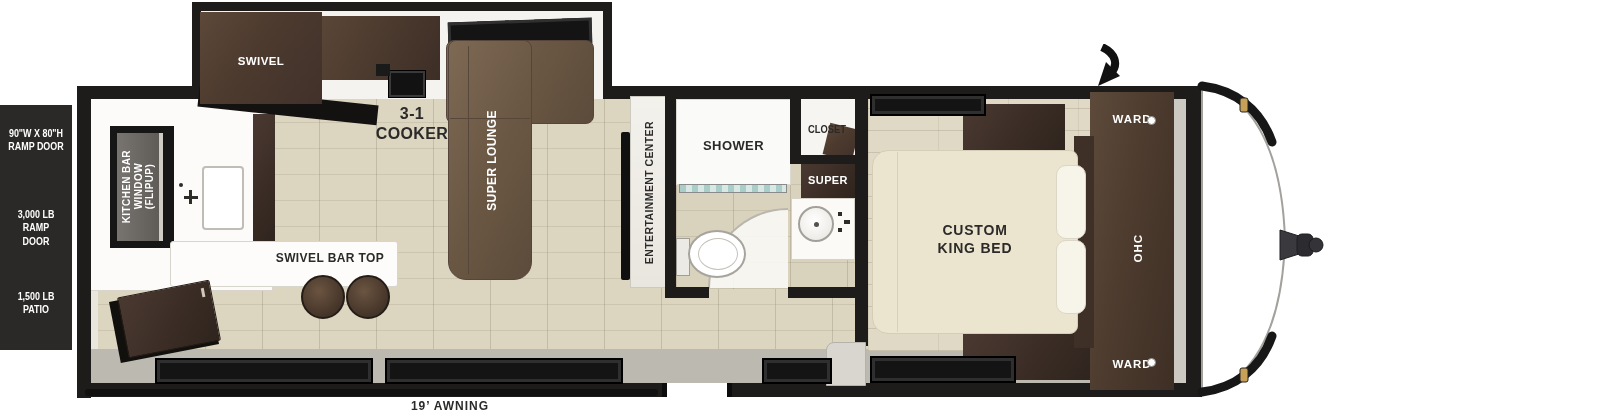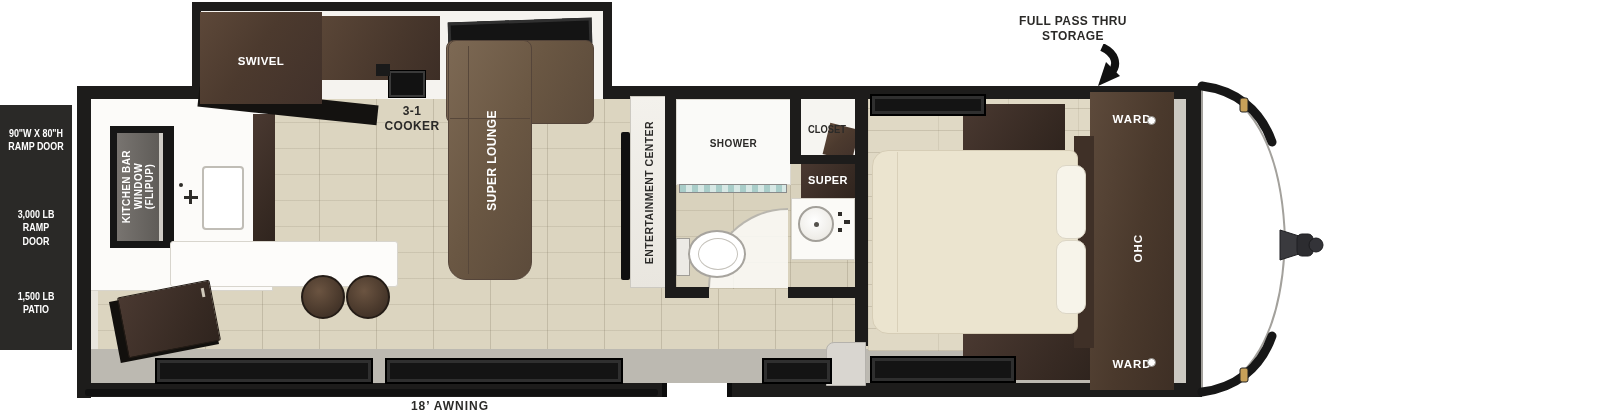--- a/index.html
+++ b/index.html
@@ -47,20 +47,21 @@
 WINDOW
 (FLIPUP)</span>
   </div>
 
   <div class="abs" style="left:202px;top:166px;width:42px;height:64px;background:#ffffff;border:2px solid #c0bdb6;border-radius:4px;"></div>
   <div class="abs" style="left:184px;top:196px;width:14px;height:3px;background:#2e2c29;"></div>
   <div class="abs" style="left:189px;top:190px;width:3px;height:14px;background:#2e2c29;"></div>
   <div class="abs" style="left:179px;top:183px;width:4px;height:4px;background:#2e2c29;border-radius:50%;"></div>
 
   <div class="abs" style="left:170px;top:241px;width:228px;height:46px;background:#fdfcfa;border:1px solid #d8d5cd;border-radius:3px;"></div>
+  <div class="abs lbl" style="left:240px;top:251px;width:180px;font-size:12px;">SWIVEL BAR TOP</div>
   <div class="abs" style="left:301px;top:275px;width:44px;height:44px;border-radius:50%;background:radial-gradient(circle at 40% 35%,#6b5441,#4a392c 60%,#342821);border:2px solid #241c16;"></div>
   <div class="abs" style="left:346px;top:275px;width:44px;height:44px;border-radius:50%;background:radial-gradient(circle at 40% 35%,#6b5441,#4a392c 60%,#342821);border:2px solid #241c16;"></div>
 
   <div class="abs" style="left:114px;top:292px;width:100px;height:62px;background:#12100d;transform:rotate(-11deg);"></div>
   <div class="abs wood-dark" style="left:122px;top:288px;width:94px;height:62px;transform:rotate(-11deg);border-radius:2px;border:1px solid #241c16;">
     <div style="position:absolute;right:6px;top:6px;width:3px;height:9px;background:#cfc8ba;"></div>
   </div>
 
   <div class="abs wall" style="left:77px;top:86px;width:14px;height:312px;"></div>
   <div class="abs wall" style="left:77px;top:86px;width:122px;height:13px;"></div>
@@ -68,21 +69,21 @@
   <div class="abs wall" style="left:77px;top:383px;width:1111px;height:14px;"></div>
   <div class="abs wall" style="left:1184px;top:86px;width:18px;height:311px;"></div>
 
   <div class="abs" style="left:192px;top:2px;width:420px;height:97px;background:#f5f3ef;border:9px solid #1d1c1b;border-bottom:none;"></div>
   <div class="abs" style="left:198px;top:96px;width:180px;height:20px;background:#141210;transform:rotate(6deg);"></div>
   <div class="abs wood" style="left:200px;top:12px;width:122px;height:92px;"></div>
   <div class="abs lbl white" style="left:211px;top:54px;width:100px;font-size:11.5px;">SWIVEL</div>
   <div class="abs wood" style="left:322px;top:16px;width:118px;height:64px;background:linear-gradient(115deg,#5a4637,#48372c 60%,#3d2e26);"></div>
   <div class="abs" style="left:388px;top:70px;width:38px;height:28px;background:#121212;border:1px solid #000;box-shadow:inset 0 0 0 2px #3a3a3a;"></div>
   <div class="abs" style="left:376px;top:64px;width:14px;height:12px;background:#1a1a1a;"></div>
-  <div class="abs lbl" style="left:372px;top:104px;width:80px;font-size:12px;">3-1
+  <div class="abs lbl" style="left:372px;top:104px;width:80px;font-size:16px;">3-1
 COOKER</div>
   <div class="abs" style="left:448px;top:20px;width:144px;height:26px;background:#141414;box-shadow:inset 0 0 0 3px #303030;transform:rotate(-2deg);"></div>
 
   <div class="abs sofa" style="left:446px;top:40px;width:148px;height:84px;border-radius:8px;border:1px solid #55453a;"></div>
   <div class="abs sofa" style="left:448px;top:40px;width:84px;height:240px;border-radius:8px 8px 18px 18px;border:1px solid #55453a;"></div>
   <div class="abs" style="left:468px;top:46px;width:1px;height:228px;background:#57473a;"></div>
   <div class="abs" style="left:450px;top:118px;width:80px;height:1px;background:#57473a;"></div>
   <div class="abs flex" style="left:478px;top:100px;width:30px;height:120px;">
     <span class="lbl white vtext" style="position:static;font-size:12px;">SUPER LOUNGE</span>
   </div>
@@ -92,21 +93,21 @@
   <div class="abs flex" style="left:633px;top:104px;width:32px;height:178px;">
     <span class="lbl vtext" style="position:static;font-size:10.5px;">ENTERTAINMENT CENTER</span>
   </div>
 
   <div class="abs floor" style="left:676px;top:99px;width:180px;height:190px;background-color:#d9d2bd;"></div>
 
   <div class="abs" style="left:708px;top:208px;width:80px;height:80px;background:rgba(252,251,248,.85);border-top:2px solid #b9b6ae;border-left:2px solid #b9b6ae;border-top-left-radius:100%;"></div>
 
   <div class="abs" style="left:676px;top:99px;width:115px;height:86px;background:#fafaf8;border:1px solid #dcd9d2;"></div>
   <div class="abs" style="left:679px;top:184px;width:108px;height:9px;background:repeating-linear-gradient(90deg,#a9cdc9 0 6px,#d7e8e5 6px 12px);border:1px solid #8a8a8a;"></div>
-  <div class="abs lbl" style="left:676px;top:138px;width:115px;font-size:10px;">SHOWER</div>
+  <div class="abs lbl" style="left:676px;top:138px;width:115px;font-size:13px;">SHOWER</div>
 
   <div class="abs" style="left:676px;top:238px;width:14px;height:38px;background:#eceae5;border:1px solid #a09d97;"></div>
   <div class="abs" style="left:688px;top:230px;width:58px;height:48px;background:#ffffff;border:2px solid #a7a49e;border-radius:50%;"></div>
   <div class="abs" style="left:698px;top:238px;width:40px;height:32px;border:1px solid #c5c2bb;border-radius:50%;"></div>
 
   <div class="abs" style="left:801px;top:99px;width:54px;height:56px;background:#f6f5f1;"></div>
   <div class="abs wood" style="left:826px;top:126px;width:30px;height:32px;transform:rotate(14deg);"></div>
   <div class="abs lbl cond" style="left:793px;top:122px;width:68px;font-size:11px;">CLOSET</div>
 
   <div class="abs wood-dark" style="left:801px;top:164px;width:54px;height:34px;"></div>
@@ -131,50 +132,50 @@
   <div class="abs wood-dark" style="left:963px;top:104px;width:102px;height:46px;"></div>
   <div class="abs wood-dark" style="left:963px;top:332px;width:128px;height:48px;"></div>
   <div class="abs wood-bank" style="left:1090px;top:92px;width:84px;height:298px;"></div>
   <div class="abs" style="left:1174px;top:99px;width:12px;height:284px;background:#ccc9c2;"></div>
   <div class="abs" style="left:1074px;top:136px;width:20px;height:212px;background:#3f3027;"></div>
 
   <div class="abs" style="left:872px;top:150px;width:206px;height:184px;background:#ebe4cf;border:1px solid #d6cdb6;border-radius:16px 8px 8px 16px;"></div>
   <div class="abs" style="left:897px;top:152px;width:1px;height:180px;background:#d9d0b9;"></div>
   <div class="abs" style="left:1056px;top:165px;width:30px;height:74px;background:#f7f4ea;border:1px solid #dcd6c6;border-radius:10px;"></div>
   <div class="abs" style="left:1056px;top:240px;width:30px;height:74px;background:#f7f4ea;border:1px solid #dcd6c6;border-radius:10px;"></div>
+  <div class="abs lbl" style="left:880px;top:222px;width:190px;font-size:14px;letter-spacing:.8px;">CUSTOM
+KING BED</div>
 
   <div class="abs lbl white" style="left:1090px;top:112px;width:84px;font-size:11.5px;letter-spacing:1px;">WARD</div>
   <div class="abs flex" style="left:1126px;top:218px;width:26px;height:60px;">
     <span class="lbl white vtext" style="position:static;font-size:11.5px;letter-spacing:1px;">OHC</span>
   </div>
   <div class="abs lbl white" style="left:1090px;top:357px;width:84px;font-size:11.5px;letter-spacing:1px;">WARD</div>
   <div class="abs dot" style="left:1147px;top:116px;width:9px;height:9px;"></div>
   <div class="abs dot" style="left:1147px;top:358px;width:9px;height:9px;"></div>
 
   <div class="abs winslab" style="left:155px;top:358px;width:218px;height:26px;"></div>
   <div class="abs winslab" style="left:385px;top:358px;width:238px;height:26px;"></div>
   <div class="abs winslab" style="left:762px;top:358px;width:70px;height:26px;"></div>
   <div class="abs winslab" style="left:870px;top:94px;width:116px;height:22px;"></div>
   <div class="abs winslab" style="left:870px;top:356px;width:146px;height:27px;"></div>
 
   <div class="abs" style="left:662px;top:383px;width:70px;height:14px;background:#ffffff;border-left:5px solid #0c0c0c;border-right:5px solid #0c0c0c;"></div>
 
   <div class="abs" style="left:85px;top:389px;width:573px;height:7px;background:#111;border-radius:3px;"></div>
-  <div class="abs lbl" style="left:375px;top:399px;width:150px;font-size:12px;letter-spacing:1px;">18’ AWNING</div>
+  <div class="abs lbl" style="left:375px;top:399px;width:150px;font-size:12px;letter-spacing:1px;">19’ AWNING</div>
 
   <div class="abs" style="left:0;top:105px;width:72px;height:245px;background:#2a2927;"></div>
   <div class="abs lbl white cond" style="left:0;top:127px;width:72px;font-size:10.5px;">90"W X 80"H
 RAMP DOOR</div>
   <div class="abs lbl white cond" style="left:0;top:208px;width:72px;font-size:10.5px;">3,000 LB RAMP
 DOOR</div>
   <div class="abs lbl white cond" style="left:0;top:290px;width:72px;font-size:10.5px;">1,500 LB
 PATIO</div>
 
-  <div class="abs lbl" style="left:1007px;top:14px;width:132px;font-size:12px;">FULL PASS THRU
-STORAGE</div>
   <svg class="abs" style="left:1072px;top:44px;" width="56" height="44" viewBox="0 0 56 44">
     <path d="M30 3 C43 9 47 20 39 29" fill="none" stroke="#111" stroke-width="8"></path>
     <polygon points="26,42 48,32 34,18" fill="#111"></polygon>
   </svg>
 
   <svg class="abs" style="left:1196px;top:76px;" width="135" height="330" viewBox="0 0 135 330">
     <path d="M6 10 C52 16 86 68 89 164 C86 260 52 310 6 316 Z" fill="#ffffff" stroke="#a3a19c" stroke-width="2"></path>
     <path d="M6 10 C38 14 64 32 76 66" fill="none" stroke="#171717" stroke-width="9" stroke-linecap="round"></path>
     <path d="M6 316 C38 312 64 294 76 260" fill="none" stroke="#171717" stroke-width="9" stroke-linecap="round"></path>
     <rect x="44" y="22" width="8" height="14" rx="2" fill="#c8a159" stroke="#222"></rect>

